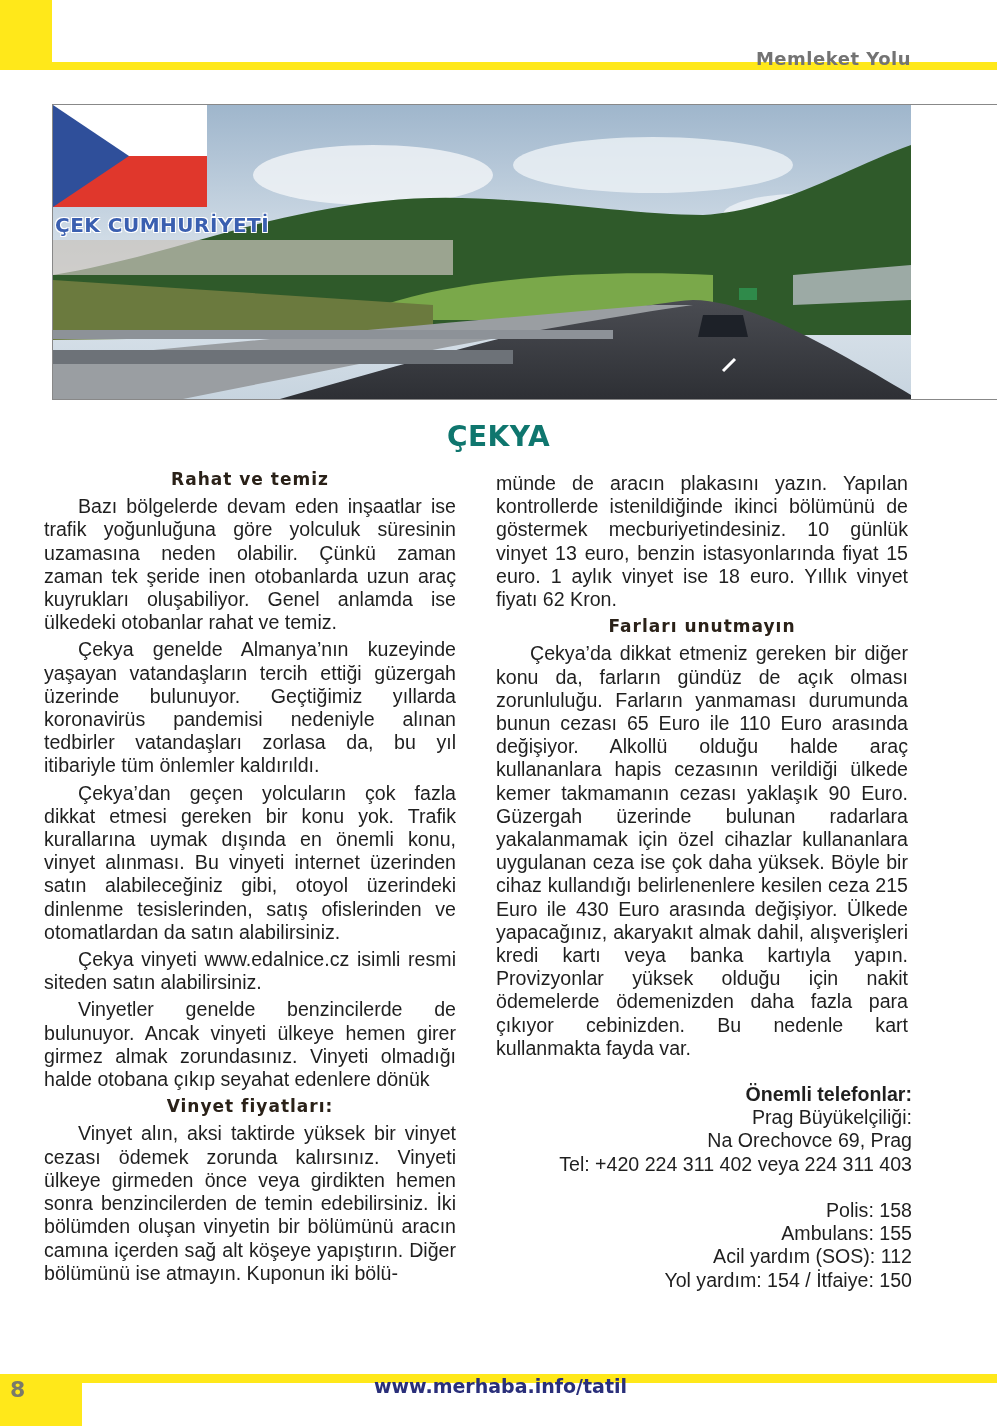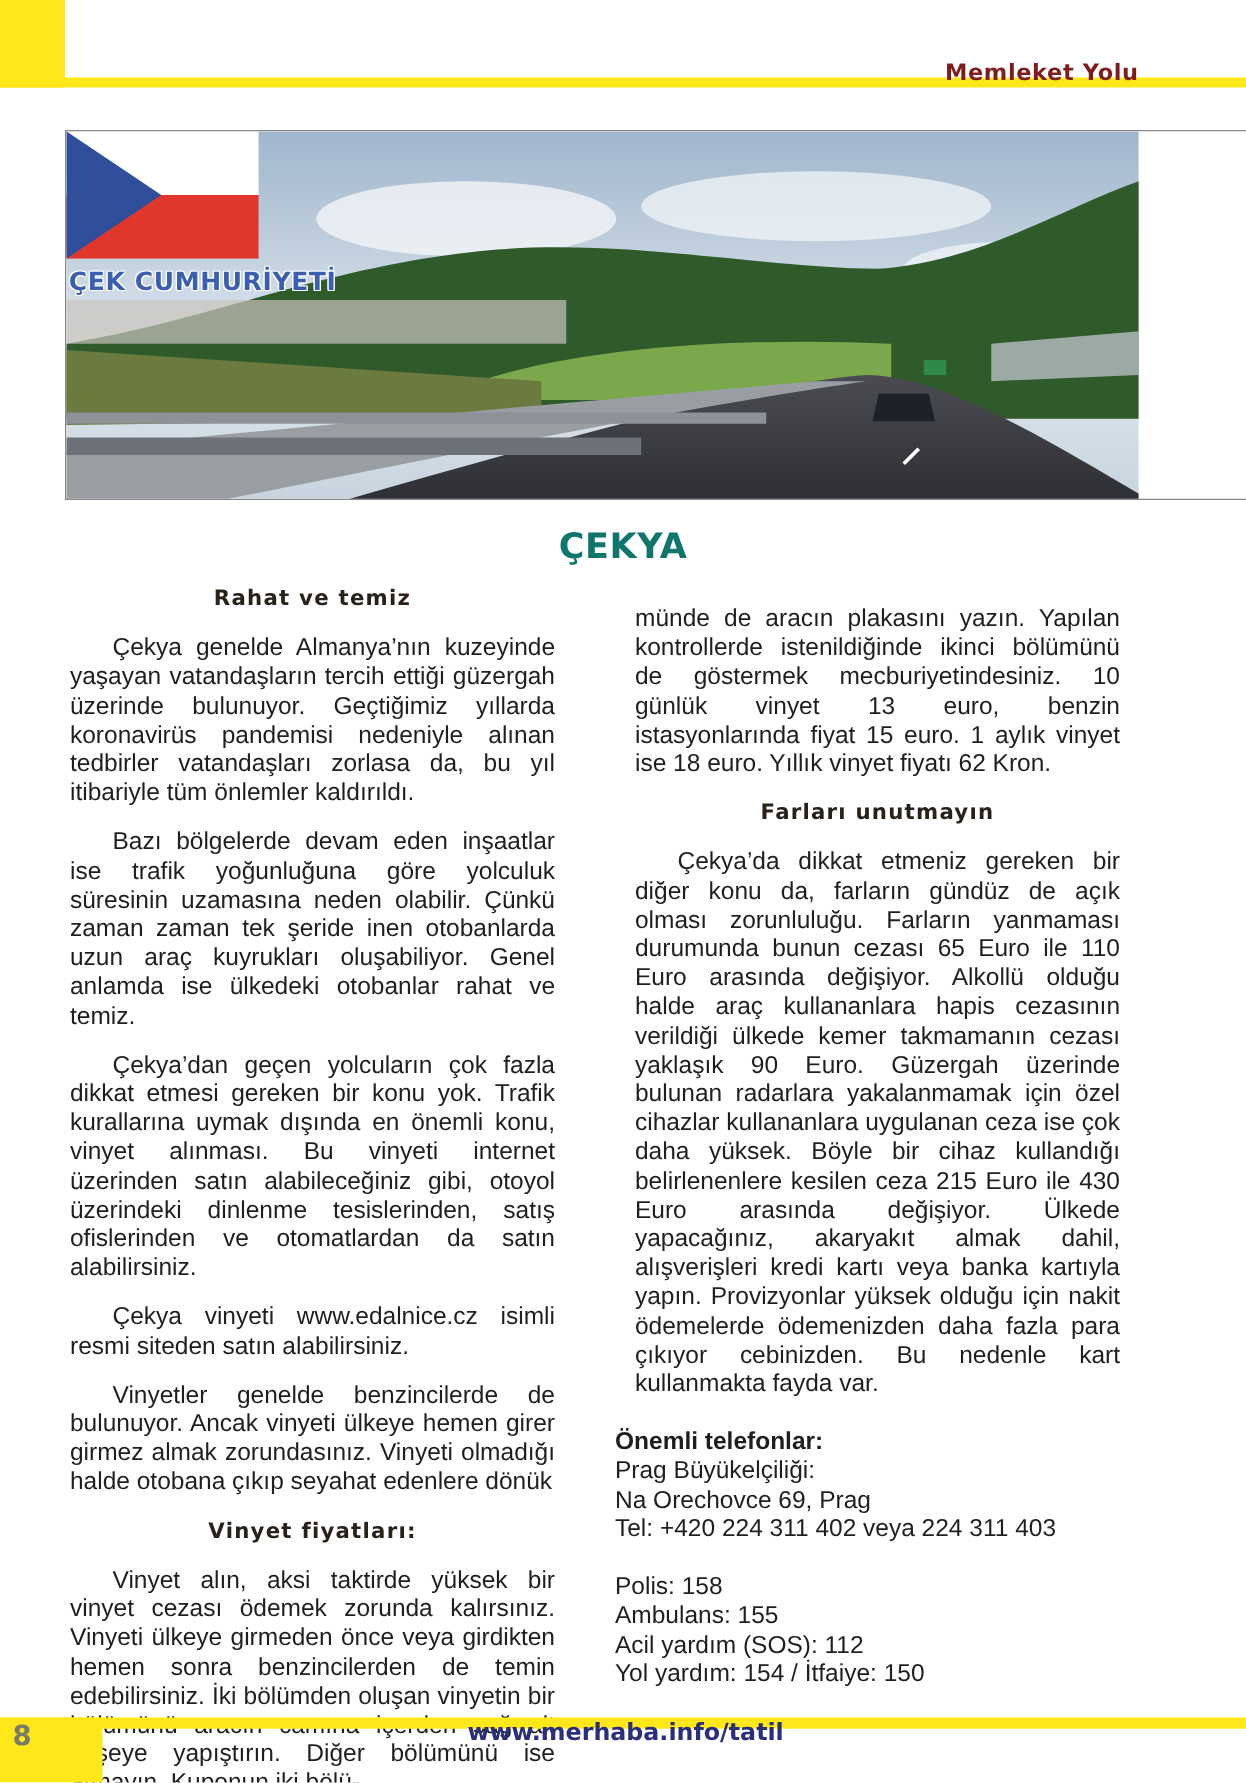--- a/index.html
+++ b/index.html
@@ -5,21 +5,21 @@
   html, body { margin: 0; padding: 0; }
   body {
     width: 997px; height: 1426px; position: relative; overflow: hidden;
     background: #ffffff; font-family: "Liberation Sans", sans-serif; color: #1a1a1a;
   }
   
   .top-yellow-block { position: absolute; left: 0; top: 0; width: 52px; height: 70px; background: #ffe81a; }
   .top-yellow-rule { position: absolute; left: 0; top: 62px; width: 997px; height: 8px; background: #ffe81a; }
   .section-label {
     position: absolute; right: 86px; top: 49px; font-size: 18px; font-weight: bold;
-    color: #7f1d1d; letter-spacing: 0.5px; font-family: "DejaVu Sans", sans-serif;
+    color: #737373; letter-spacing: 0.5px; font-family: "DejaVu Sans", sans-serif;
     line-height: 20px;
   }
   
   .hero {
     position: absolute; left: 52px; top: 104px; width: 970px; height: 296px;
     border: 1px solid #888; overflow: hidden; box-sizing: border-box;
   }
   .hero svg { display: block; }
   .flag { position: absolute; left: 0; top: 0; width: 154px; height: 102px; }
   .country-title {
@@ -32,27 +32,27 @@
     position: absolute; left: 0; width: 997px; top: 420px; text-align: center;
     font-size: 28px; font-weight: bold; color: #0f766e; font-family: "DejaVu Sans", sans-serif;
     letter-spacing: 0.5px;
   }
   .col {
     position: absolute; top: 468px; width: 420px; font-size: 19.6px; line-height: 23.2px;
     text-align: justify; color: #1f1f1f;
   }
   .col.left { left: 40px; }
   .col.right { left: 492px; width: 420px; }
-  .col p { margin: 16px; text-indent: 34px; }
+  .col p { margin: 4px; text-indent: 34px; }
   .col p.noindent { text-indent: 0; }
   .subhead {
     text-align: center; font-family: "DejaVu Sans", sans-serif; font-weight: bold;
     font-size: 17px; letter-spacing: 1px; color: #2a2118; line-height: 23.2px; margin: 0;
   }
-  .phones { margin-top: 23px; text-align: left; }
+  .phones { margin-top: 23px; text-align: right; }
   .phones .ph-title { font-weight: bold; }
   .phones div { line-height: 23.2px; }
   .gap { height: 23px; }
   
   .bottom-yellow-rule { position: absolute; left: 0; top: 1374px; width: 997px; height: 9px; background: #ffe81a; }
   .bottom-yellow-block { position: absolute; left: 0; top: 1374px; width: 82px; height: 52px; background: #ffe81a; }
   .page-number {
     position: absolute; left: 10px; top: 1377px; font-size: 22px; color: #7a7a6a;
     font-family: "DejaVu Sans", sans-serif; font-weight: bold;
   }
@@ -103,22 +103,22 @@
     <rect x="0" y="51" width="154" height="51" fill="#e0372c"></rect>
     <polygon points="0,0 76,51 0,102" fill="#2f4f9a"></polygon>
   </svg>
   <div class="country-title">ÇEK CUMHURİYETİ</div>
 </div>
 
 <div class="article-title">ÇEKYA</div>
 
 <div class="col left">
   <div class="subhead">Rahat ve temiz</div>
+  <p>Bazı bölgelerde devam eden inşaatlar ise trafik yoğunluğuna göre yolculuk süresinin uzamasına neden olabilir. Çünkü zaman zaman tek şeride inen otobanlarda uzun araç kuyrukları oluşabiliyor. Genel anlamda ise ülkedeki otobanlar rahat ve temiz.</p>
   <p>Çekya genelde Almanya’nın kuzeyinde yaşayan vatandaşların tercih ettiği güzergah üzerinde bulunuyor. Geçtiğimiz yıllarda koronavirüs pandemisi nedeniyle alınan tedbirler vatandaşları zorlasa da, bu yıl itibariyle tüm önlemler kaldırıldı.</p>
-  <p>Bazı bölgelerde devam eden inşaatlar ise trafik yoğunluğuna göre yolculuk süresinin uzamasına neden olabilir. Çünkü zaman zaman tek şeride inen otobanlarda uzun araç kuyrukları oluşabiliyor. Genel anlamda ise ülkedeki otobanlar rahat ve temiz.</p>
   <p>Çekya’dan geçen yolcuların çok fazla dikkat etmesi gereken bir konu yok. Trafik kurallarına uymak dışında en önemli konu, vinyet alınması. Bu vinyeti internet üzerinden satın alabileceğiniz gibi, otoyol üzerindeki dinlenme tesislerinden, satış ofislerinden ve otomatlardan da satın alabilirsiniz.</p>
   <p>Çekya vinyeti www.edalnice.cz isimli resmi siteden satın alabilirsiniz.</p>
   <p>Vinyetler genelde benzincilerde de bulunuyor. Ancak vinyeti ülkeye hemen girer girmez almak zorundasınız. Vinyeti olmadığı halde otobana çıkıp seyahat edenlere dönük</p>
   <div class="subhead">Vinyet fiyatları:</div>
   <p>Vinyet alın, aksi taktirde yüksek bir vinyet cezası ödemek zorunda kalırsınız. Vinyeti ülkeye girmeden önce veya girdikten hemen sonra benzincilerden de temin edebilirsiniz. İki bölümden oluşan vinyetin bir bölümünü aracın camına içerden sağ alt köşeye yapıştırın. Diğer bölümünü ise atmayın. Kuponun iki bölü-</p>
 </div>
 
 <div class="col right">
   <p class="noindent">münde de aracın plakasını yazın. Yapılan kontrollerde istenildiğinde ikinci bölümünü de göstermek mecburiyetindesiniz. 10 günlük vinyet 13 euro, benzin istasyonlarında fiyat 15 euro. 1 aylık vinyet ise 18 euro. Yıllık vinyet fiyatı 62 Kron.</p>
   <div class="subhead">Farları unutmayın</div>

